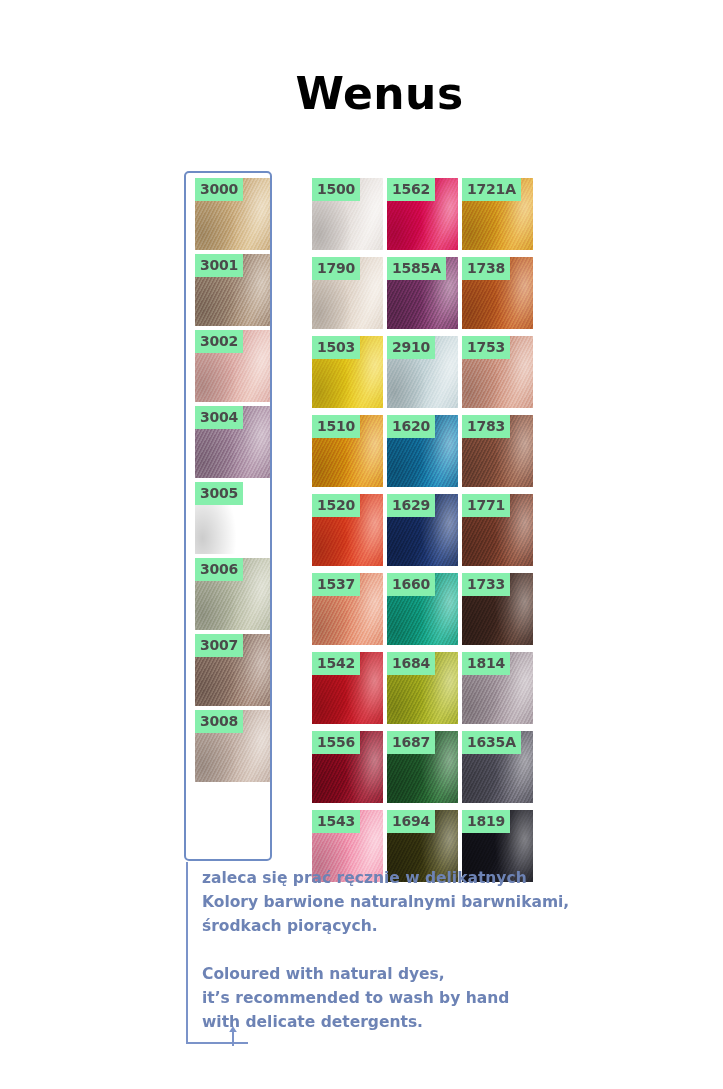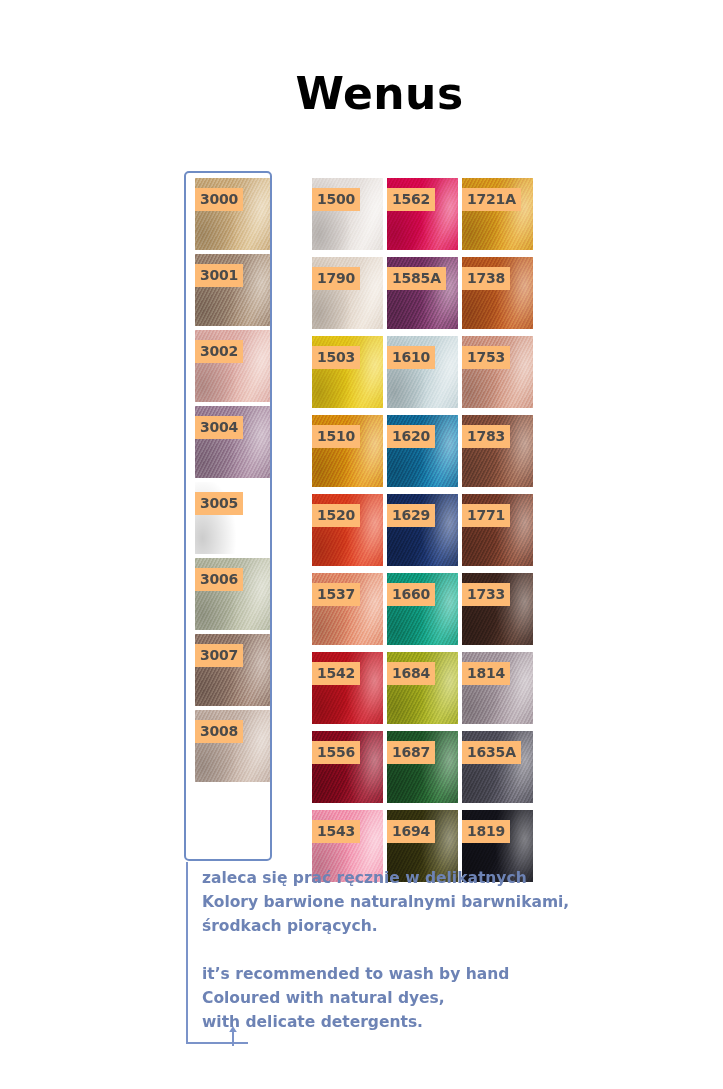--- a/index.html
+++ b/index.html
@@ -80,30 +80,29 @@
         rgba(255,255,255,0.42) 0%,
         rgba(255,255,255,0.12) 42%,
         rgba(255,255,255,0) 70%),
       radial-gradient(ellipse 70% 130% at 10% 78%,
         rgba(0,0,0,0.20) 0%,
         rgba(0,0,0,0) 65%);
   }
   .swatch .code{
     position:absolute;
     left:0; top:0;
-    background:#fdba74;
+    background:#86efac;
     color:#4a4a4a;
     font-size:14px;
     font-weight:bold;
     line-height:1;
     padding:4px 5px 5px 5px;
     font-family:"DejaVu Sans", sans-serif;
     z-index:3;
     letter-spacing:-0.2px;
-    margin-top:10px;
   }
 
   
   #left-column .swatch{height:72px;}
 
   
   #caption-bracket{
     position:absolute;
     left:186px; top:862px;
     width:62px; height:182px;
@@ -229,21 +228,21 @@
     <div class="swatch">
       <div class="fill" style="background: linear-gradient(112deg, rgb(224, 192, 23) 0%, rgb(224, 192, 23) 52%, rgb(240, 212, 56) 78%, rgb(224, 192, 23) 100%);"></div>
       <div class="sheen"></div>
       <div class="gloss"></div>
       <div class="code">1503</div>
     </div>
     <div class="swatch">
       <div class="fill" style="background: linear-gradient(112deg, rgb(191, 208, 212) 0%, rgb(191, 208, 212) 52%, rgb(215, 227, 230) 78%, rgb(191, 208, 212) 100%);"></div>
       <div class="sheen"></div>
       <div class="gloss"></div>
-      <div class="code">1610</div>
+      <div class="code">2910</div>
     </div>
     <div class="swatch">
       <div class="fill" style="background: linear-gradient(112deg, rgb(205, 147, 128) 0%, rgb(205, 147, 128) 52%, rgb(224, 174, 156) 78%, rgb(205, 147, 128) 100%);"></div>
       <div class="sheen"></div>
       <div class="gloss"></div>
       <div class="code">1753</div>
     </div>
     <div class="swatch">
       <div class="fill" style="background: linear-gradient(112deg, rgb(212, 135, 15) 0%, rgb(212, 135, 15) 52%, rgb(232, 162, 43) 78%, rgb(212, 135, 15) 100%);"></div>
       <div class="sheen"></div>
@@ -362,17 +361,17 @@
 </svg>
 
 <div id="caption" style="color: rgb(109, 131, 181);">
   <div class="block">
     <div>zaleca się prać ręcznie w delikatnych</div>
     <div>Kolory barwione naturalnymi barwnikami,</div>
     <div>środkach piorących.</div>
   </div>
   <div class="gap"></div>
   <div class="block">
+    <div>Coloured with natural dyes,</div>
     <div>it’s recommended to wash by hand</div>
-    <div>Coloured with natural dyes,</div>
     <div>with delicate detergents.</div>
   </div>
 </div>
 
 </body></html>

